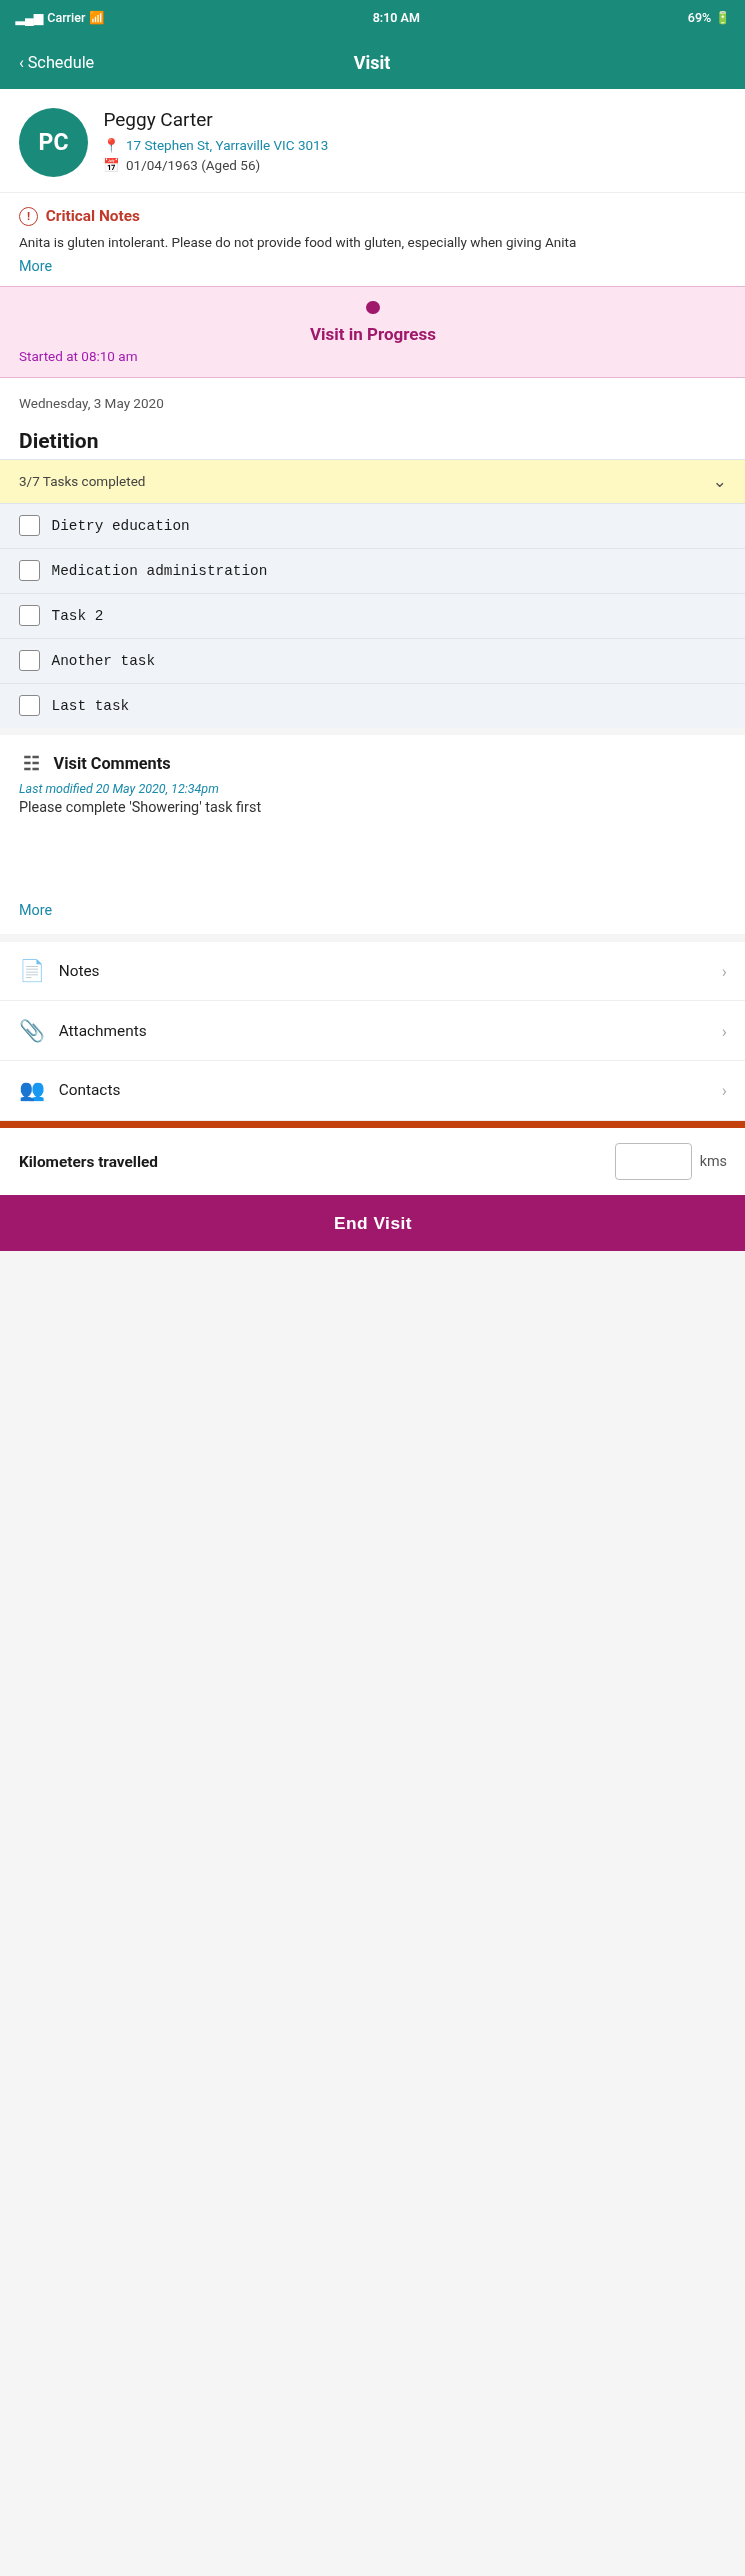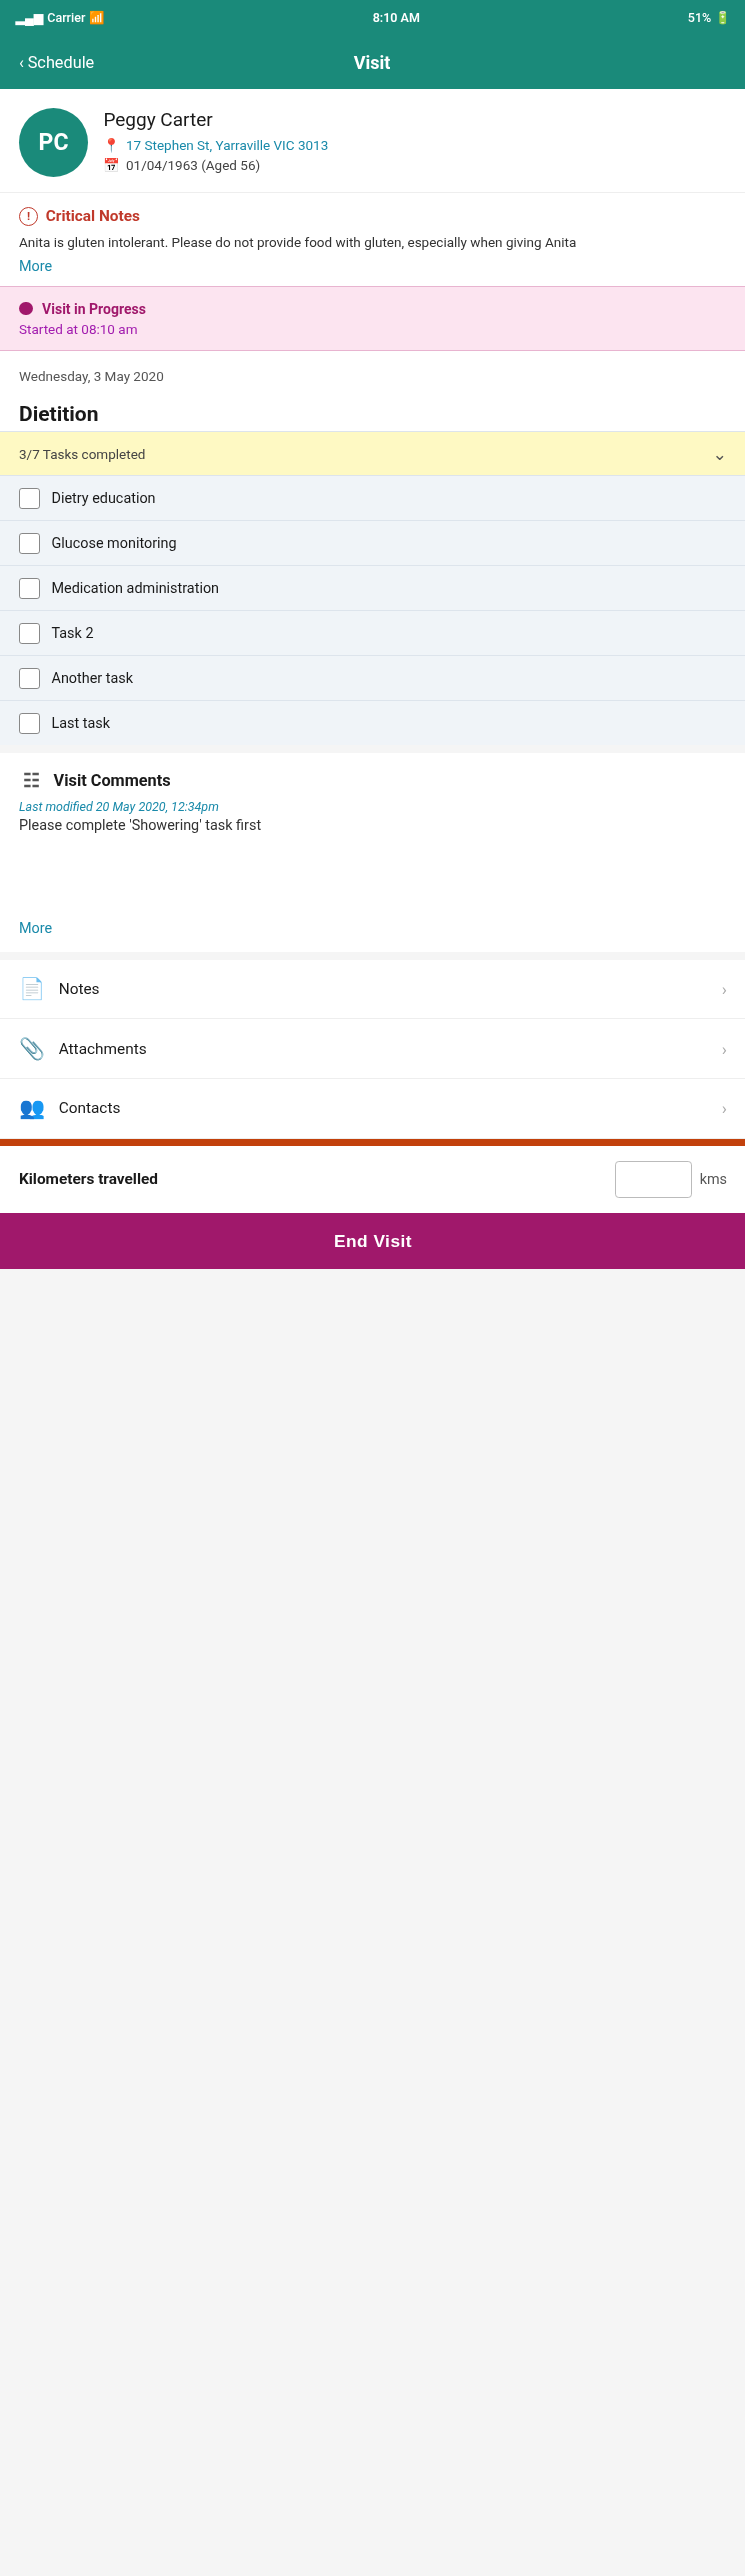--- a/index.html
+++ b/index.html
@@ -101,21 +101,22 @@
       gap: 3.8px;
       border-top: 1px solid #e8b4d0;
       border-bottom: 1px solid #e8b4d0;
     }
     .visit-progress-title {
       display: flex;
       align-items: center;
       gap: 9.6px;
       color: #a0186b;
       font-weight: 700;
-      font-size: 14px;
+      font-size: 17px;
+      flex-direction: column;
     }
     .visit-dot {
       width: 13.5px;
       height: 13.5px;
       border-radius: 50%;
       background: #a0186b;
       flex-shrink: 0;
     }
     .visit-started { color: #a21caf; font-size: 13.5px; }
     
@@ -148,20 +149,21 @@
     }
     .tasks-count { font-size: 13.5px; color: #444; }
     .chevron-down { font-size: 17.3px; color: #555; }
     .task-item {
       display: flex;
       align-items: center;
       gap: 11.5px;
       padding: 11.5px 19px;
       background: #f0f4f8;
       border-top: 1px solid #dde4ec;
+      font-family: Liberation Mono, monospace;
     }
     .checkbox {
       width: 21px;
       height: 21px;
       border: 1.9px solid #888;
       border-radius: 2.9px;
       flex-shrink: 0;
       display: flex;
       align-items: center;
       justify-content: center;
@@ -283,21 +285,21 @@
 
 
 <div class="status-bar">
   <div class="status-left">
     <span>▂▄▆</span>
     <span>Carrier</span>
     <span>📶</span>
   </div>
   <div class="status-center">8:10 AM</div>
   <div class="status-right">
-    <span>51%</span>
+    <span>69%</span>
     <span>🔋</span>
   </div>
 </div>
 
 
 <div class="header">
   <div class="header-back">
     <span>‹</span>
     <span>Schedule</span>
   </div>
@@ -355,24 +357,20 @@
   <div class="tasks-header">
     <span class="tasks-count">3/7 Tasks completed</span>
     <span class="chevron-down">⌄</span>
   </div>
 
   <div class="task-item">
     <div class="checkbox"></div>
     <span class="task-label">Dietry education</span>
   </div>
 
-  <div class="task-item">
-    <div class="checkbox"></div>
-    <span class="task-label">Glucose monitoring</span>
-  </div>
 
   <div class="task-item">
     <div class="checkbox"></div>
     <span class="task-label">Medication administration</span>
   </div>
 
 
   <div class="task-item">
     <div class="checkbox"></div>
     <span class="task-label">Task 2</span>

